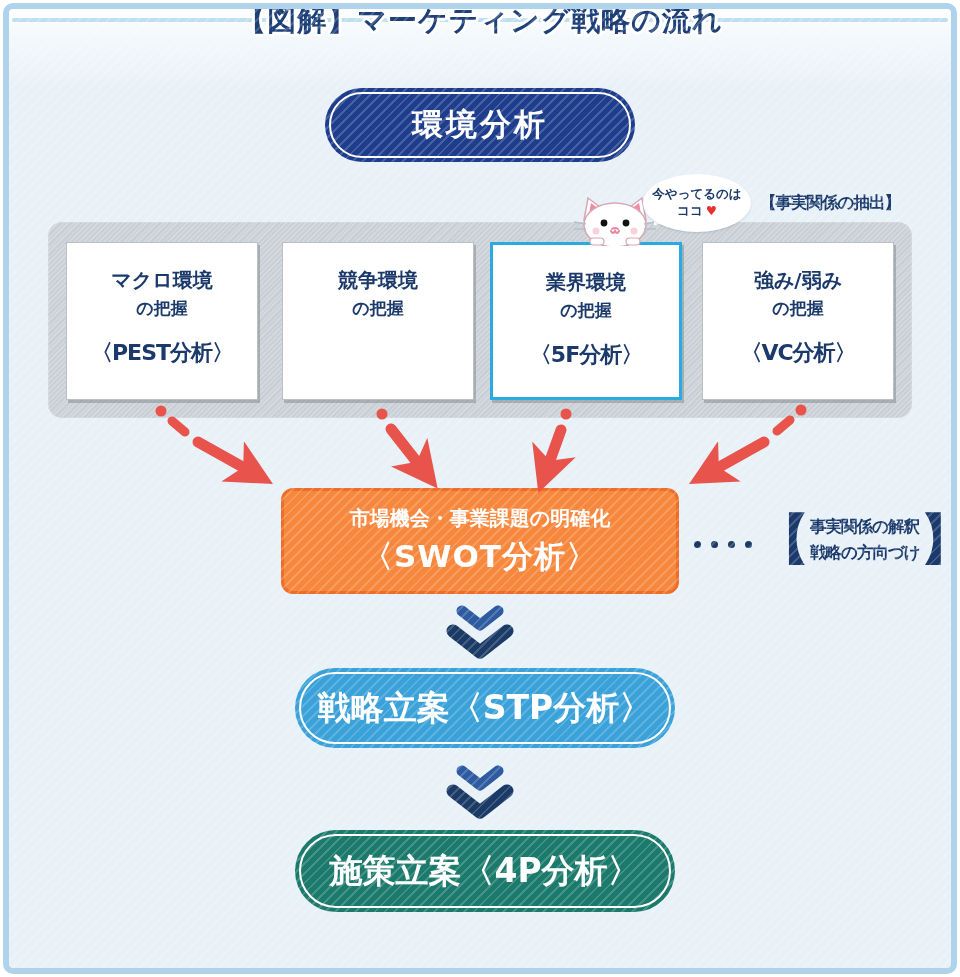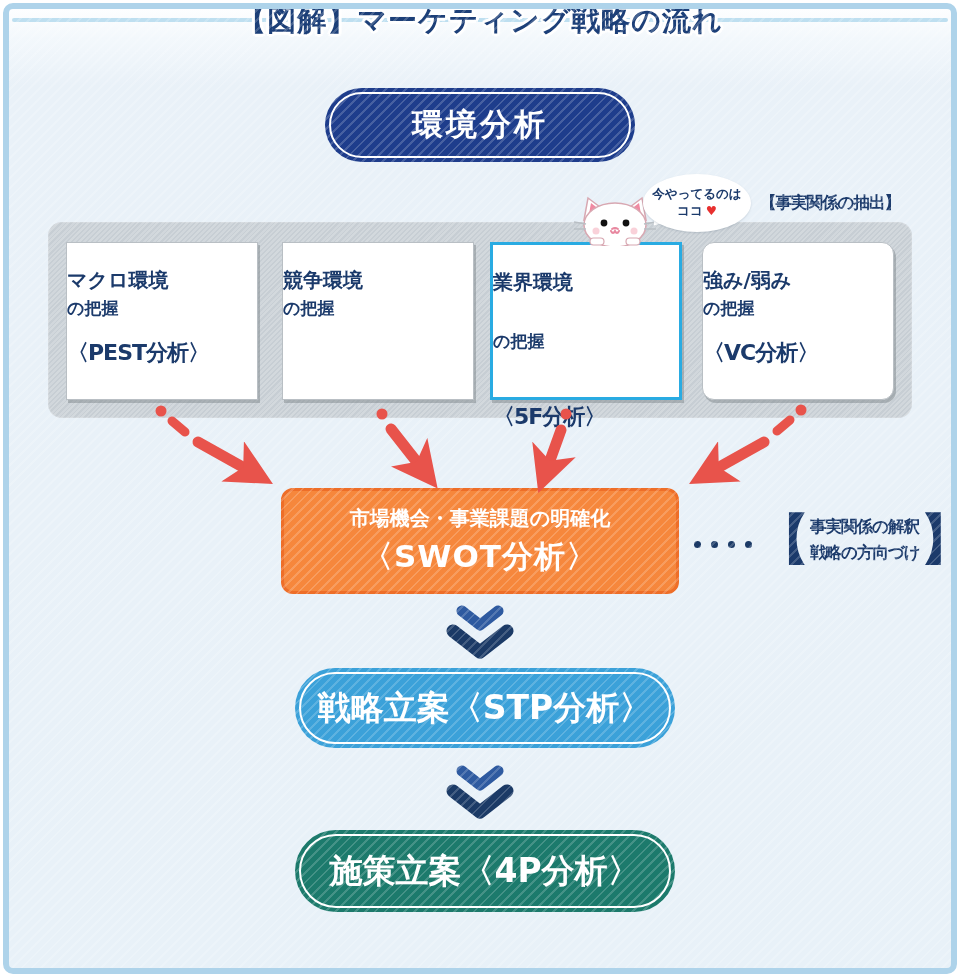--- a/index.html
+++ b/index.html
@@ -36,26 +36,26 @@
   .pill-stp{left:295px;top:668px;width:380px;height:80px;background:#3ba1d9;font-size:33px;}
   .pill-4p{left:295px;top:830px;width:380px;height:82px;background:#1c7a6c;font-size:33px;}
 
   
   .band{position:absolute;left:48px;top:222px;width:864px;height:196px;background:#c7ced4;border-radius:14px;
         box-shadow:inset 0 0 0 1px rgba(255,255,255,.15);}
   .band::after{content:"";position:absolute;inset:0;border-radius:14px;
         background:repeating-linear-gradient(135deg,rgba(255,255,255,.22) 0 2px,rgba(0,0,0,0) 2px 7px);}
   .abox{position:absolute;top:242px;width:192px;height:158px;background:#fff;box-sizing:border-box;
         border:1px solid #b9bfc4;box-shadow:2px 3px 0 rgba(120,128,134,.45);
-        display:flex;flex-direction:column;align-items:flex-start;justify-content:flex-start;z-index:2;}
-  .abox.hl{border:3px solid #29abe2;gap:31px;}
+        display:flex;flex-direction:column;align-items:center;justify-content:flex-start;z-index:2;}
+  .abox.hl{border:3px solid #29abe2;}
   .abox .l1{margin-top:24px;font-size:20px;font-weight:bold;color:#1b3a6b;}
   .abox .l2{margin-top:3px;font-size:17px;font-weight:bold;color:#1b3a6b;}
   .abox .method{margin-top:18px;font-size:22px;font-weight:bold;color:#1b3a6b;letter-spacing:-1px;}
-  .abox1{left:66px;} .abox2{left:282px;} .abox3{left:490px;} .abox4{left:702px;border-radius:12px;}
+  .abox1{left:66px;} .abox2{left:282px;} .abox3{left:490px;} .abox4{left:702px;}
 
   
   .cat{position:absolute;left:572px;top:196px;width:86px;height:50px;z-index:3;}
   .bubble{position:absolute;left:643px;top:174px;width:108px;height:58px;z-index:4;text-align:right;}
   .bubble .bg{position:absolute;inset:0;background:#fff;border-radius:50%;
         box-shadow:0 1px 2px rgba(100,120,140,.25);}
   .bubble .tail{position:absolute;left:2px;bottom:-4px;width:0;height:0;
         border:10px solid transparent;border-top:14px solid #fff;transform:rotate(38deg);}
   .bubble .txt{position:absolute;inset:0;display:flex;flex-direction:column;align-items:center;justify-content:center;
         font-size:12.5px;font-weight:bold;color:#1b3a6b;line-height:1.35;}

